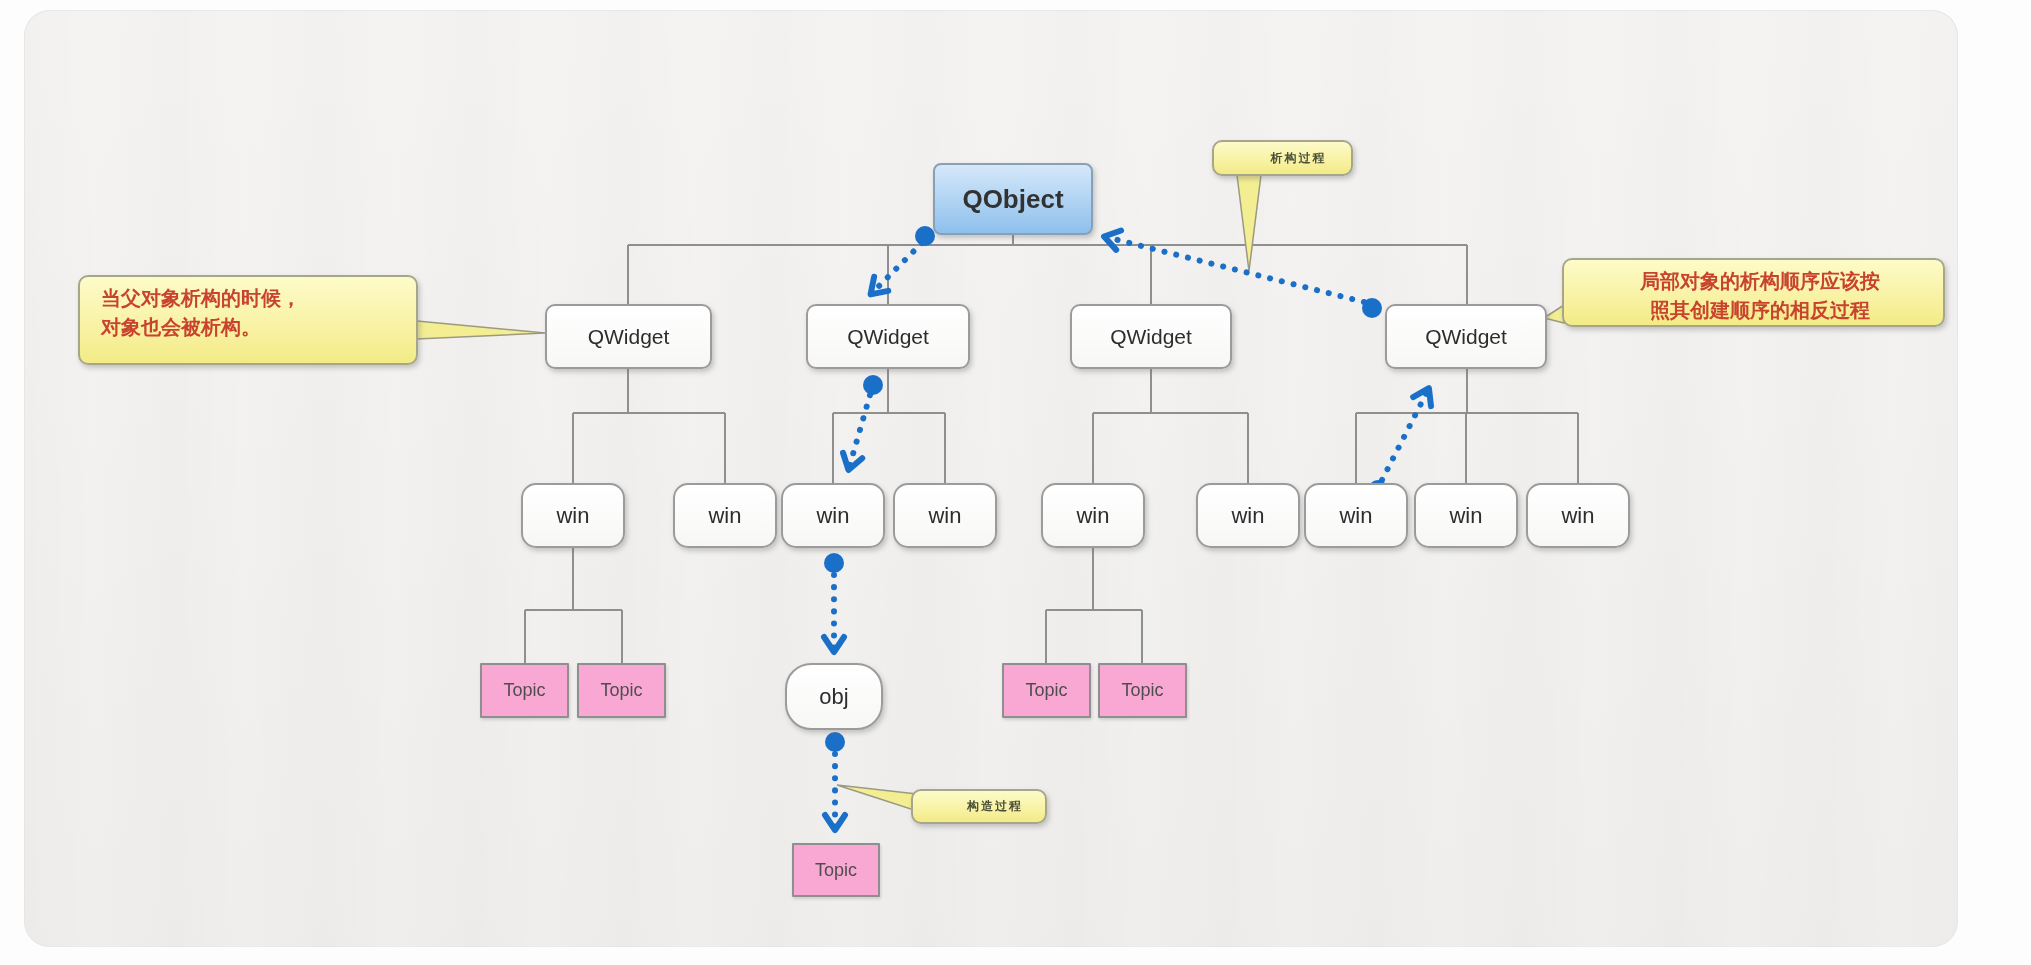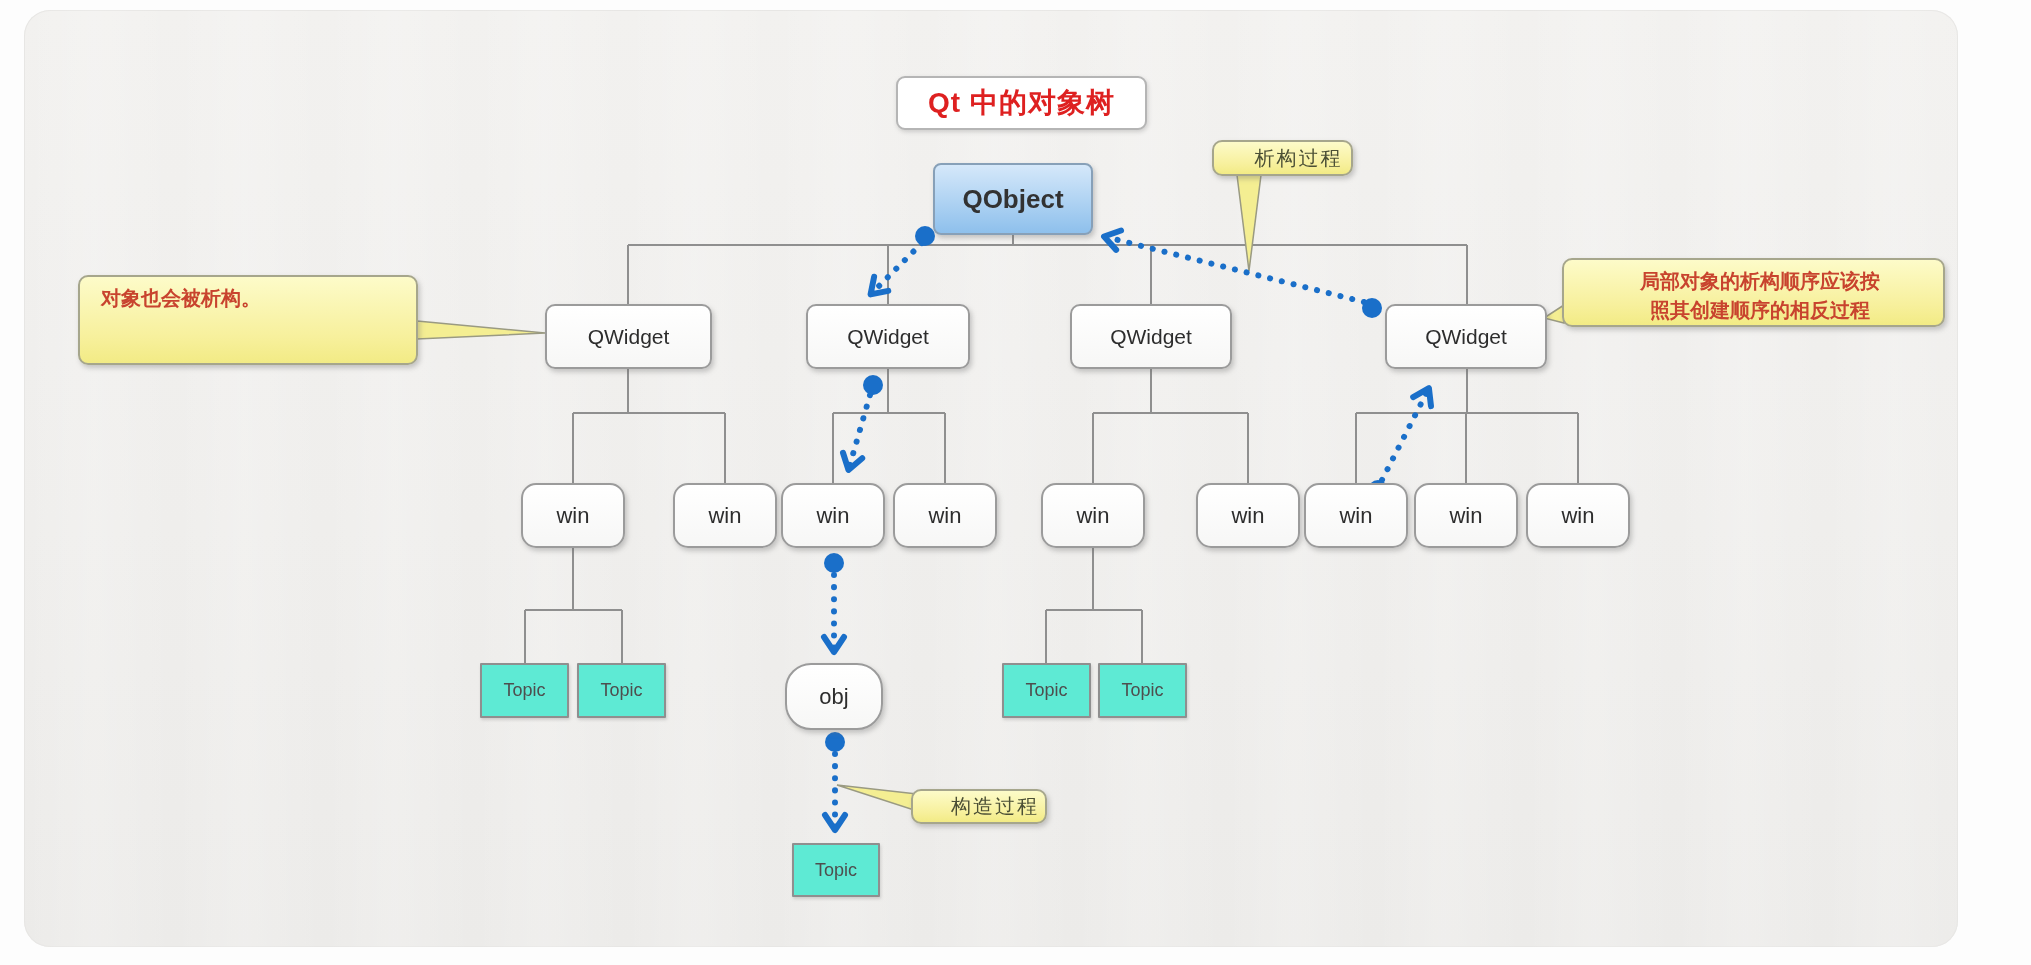--- a/index.html
+++ b/index.html
@@ -20,32 +20,32 @@
         background:linear-gradient(180deg,#ffffff 0%,#f7f7f6 100%);
         border:2px solid #9b9b9b;color:#2d2d2d;
         box-shadow:2px 3px 5px rgba(110,110,110,.35);box-sizing:border-box;}
   .node.root{background:linear-gradient(180deg,#d5e8fa 0%,#aacfF2 45%,#8ec0ec 100%);
         background:linear-gradient(180deg,#d5e8fa 0%,#8ec0ec 100%);
         border:2px solid #87a0b8;border-radius:8px;font-weight:bold;font-size:26px;color:#323232;}
   .node.widget{border-radius:10px;font-size:21px;}
   .node.win{border-radius:15px;font-size:22px;text-align:right;}
   .node.obj{border-radius:26px;font-size:22px;}
   .node.topic{border-radius:1px;border:2px solid #8f8f8f;font-size:18px;color:#4e4e4e;
-        box-shadow:1px 2px 3px rgba(110,110,110,.25);background:#5eead4;}
+        box-shadow:1px 2px 3px rgba(110,110,110,.25);background:#f9a8d4;}
   .title-box{position:absolute;display:flex;align-items:center;justify-content:center;
         background:#ffffff;border:2px solid #b5b5b5;border-radius:9px;
         box-shadow:1px 2px 4px rgba(120,120,120,.3);
         color:var(--title-red,#de2020);font-weight:bold;font-size:28px;letter-spacing:1px;}
   .callout{position:absolute;box-sizing:border-box;
         background:linear-gradient(180deg,#fdfbc9 0%,#f7f09c 70%,#f2eb85 100%);
         border:2px solid #a6a68c;border-radius:10px;
         box-shadow:2px 3px 5px rgba(110,110,110,.35);}
   .callout.note{color:var(--note-red,#c8432e);font-weight:bold;font-size:20px;line-height:29px;padding:7px 8px 0 21px;}
   .callout.tag{display:flex;align-items:center;justify-content:center;color:var(--tag-text,#4b4f35);
-        font-weight:normal;font-size:20px;letter-spacing:2px;padding-left:32px;}
+        font-weight:bold;font-size:12px;letter-spacing:2px;padding-left:32px;}
   .callout .line{display:block;}
 </style>
 </head>
 <body>
 
 <div id="canvas">
   <div id="panel">
       <div class="bands"></div>
     </div>
 
@@ -83,23 +83,20 @@
     </g>
 
     <g>
       <line class="dotted" x1="1382" y1="480" x2="1428" y2="390" marker-end="url(#arrowhead)"></line>
       <line class="dotted" x1="1364" y1="302" x2="1106" y2="237" marker-end="url(#arrowhead)"></line>
       <circle class="dot" cx="1378" cy="490" r="10"></circle>
       <circle class="dot" cx="1372" cy="308" r="10"></circle>
     </g>
   </svg>
 
-  <div class="title-box" style="left:896px;top:76px;width:247px;height:50px;">
-    <span>Qt 中的对象树</span>
-  </div>
 
   <div id="node-layer">
       <div class="node root" style="left: 933px; top: 163px; width: 160px; height: 72px;">
         <span>QObject</span>
       </div>
       <div class="node widget" style="left: 545px; top: 304px; width: 167px; height: 65px;">
         <span>QWidget</span>
       </div>
       <div class="node widget" style="left: 806px; top: 304px; width: 164px; height: 65px;">
         <span>QWidget</span>
@@ -152,20 +149,21 @@
       <div class="node topic" style="left: 1098px; top: 663px; width: 89px; height: 55px;">
         <span>Topic</span>
       </div>
       <div class="node topic" style="left: 792px; top: 843px; width: 88px; height: 54px;">
         <span>Topic</span>
       </div>
     </div>
 
   <div id="callout-layer">
       <div class="callout note" style="left: 78px; top: 275px; width: 340px; height: 90px;">
+        <span class="line">当父对象析构的时候，</span>
         <span class="line">对象也会被析构。</span>
       </div>
       <div class="callout tag" style="left: 1212px; top: 140px; width: 141px; height: 36px;">
         <span class="line">析构过程</span>
       </div>
       <div class="callout tag" style="left: 911px; top: 789px; width: 136px; height: 35px;">
         <span class="line">构造过程</span>
       </div>
       <div class="callout note" style="left: 1562px; top: 258px; width: 383px; height: 69px; text-align: center;">
         <span class="line">局部对象的析构顺序应该按</span>

